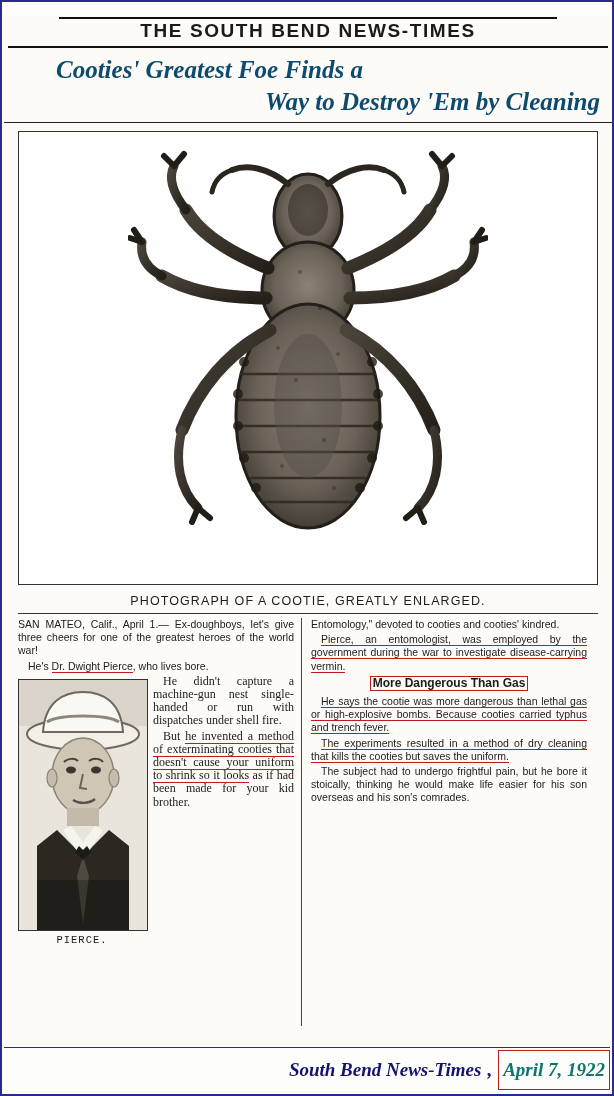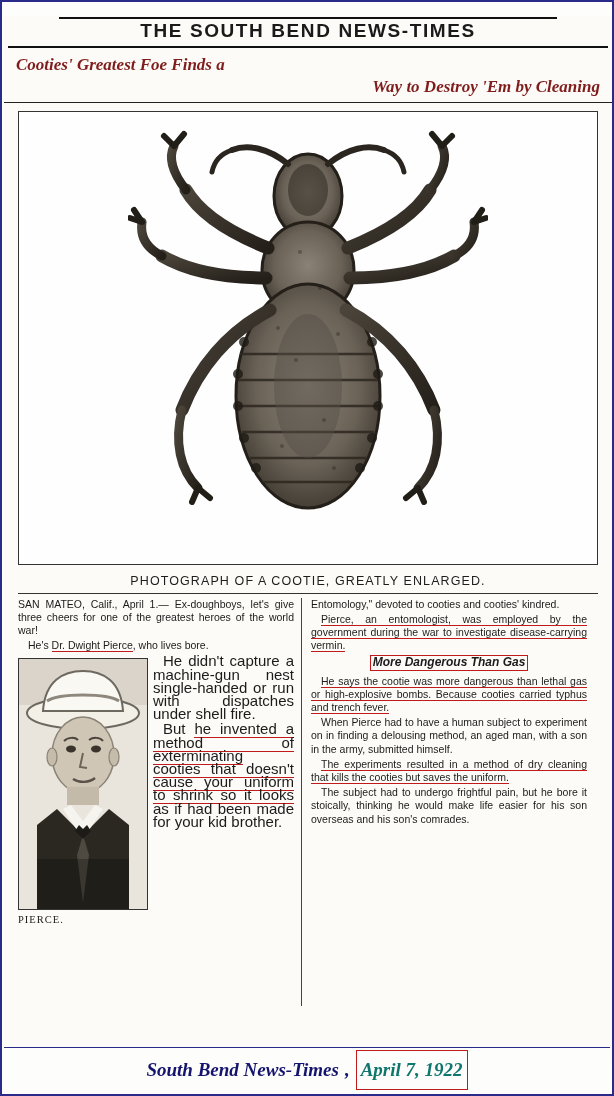--- a/index.html
+++ b/index.html
@@ -63,24 +63,25 @@
 
   
   .headline {
     padding: 6px 10px 4px 10px;
     border-bottom: 1.5px solid #222;
   }
   .headline-line {
     font-family: "Liberation Serif", serif;
     font-style: italic;
     font-weight: bold;
-    font-size: 17px;
-    color: #7f1d1d;
+    font-size: 25px;
+    color: #0c4a6e;
     line-height: 1.28;
     white-space: nowrap;
+    margin-left: 40px;
   }
   .headline-line.l1 { text-align: left; padding-left: 2px; }
   .headline-line.l2 { text-align: right; padding-right: 2px; }
 
   
   .photo-wrap {
     margin: 8px 14px 0 14px;
     border: 1.5px solid #333;
     background: #ffffff;
     height: 452px;
@@ -130,21 +131,20 @@
   .col-right { width: 276px; padding-left: 9px; border-left: 1.2px solid #444; }
 
   .col p { margin: 0 0 2px 0; text-indent: 10px; }
   .col p.noind { text-indent: 0; }
 
   .u-red  { border-bottom: 1.6px solid #c01b1b; padding-bottom: 0px; }
   .box-red {
     display: inline-block;
     border: 1.6px solid #c01b1b;
     padding: 0 2px;
-    font-style: italic;
   }
 
   .subhead {
     text-align: center;
     font-family: "Liberation Sans", sans-serif;
     font-weight: bold;
     font-size: 12px;
     margin: 3px 0 4px 0;
   }
 
@@ -156,43 +156,44 @@
   }
   .pierce-photo {
     width: 128px;
     height: 250px;
     border: 1.2px solid #333;
     position: relative;
     overflow: hidden;
     background: #efece6;
   }
   .pierce-caption {
-    font-family: Liberation Serif, serif;
+    font-family: Liberation Mono, monospace;
     font-size: 10.5px;
     letter-spacing: 1px;
+    text-align: center;
     padding-top: 3px;
   }
   .wrap-col {
-    font-family: Liberation Sans, sans-serif;
-    font-size: 15px;
+    font-family: Liberation Serif, serif;
+    font-size: 12px;
     line-height: 13.2px;
     text-align: justify;
   }
   .wrap-col p { margin: 0 0 2px 0; text-indent: 10px; }
 
   
   .footer {
     position: absolute;
     left: 2px;
     right: 2px;
     bottom: 2px;
     height: 44px;
     display: flex;
     align-items: center;
-    justify-content: center;
+    justify-content: flex-end;
     gap: 6px;
     background: #fdfdfb;
     border-top: 1.5px solid #2a2a8a;
   }
   .footer-text {
     font-family: "Liberation Serif", serif;
     font-style: italic;
     font-weight: bold;
     font-size: 19px;
     color: #14146e;
@@ -379,21 +380,20 @@
         <p class="noind">Entomology," devoted to cooties and cooties' kindred.</p>
         <p>
           <span class="u-red">Pierce, an entomologist, was employed by the government during the war to investigate disease-carrying vermin.</span>
         </p>
         <div class="subhead">
           <span class="box-red">More Dangerous Than Gas</span>
         </div>
         <p>
           <span class="u-red">He says the cootie was more dangerous than lethal gas or high-explosive bombs. Because cooties carried typhus and trench fever.</span>
         </p>
-        <p>When Pierce had to have a human subject to experiment on in finding a delousing method, an aged man, with a son in the army, submitted himself.</p>
         <p>
           <span class="u-red">The experiments resulted in a method of dry cleaning that kills the cooties but saves the uniform.</span>
         </p>
         <p>The subject had to undergo frightful pain, but he bore it stoically, thinking he would make life easier for his son overseas and his son's comrades.</p>
       </div>
     </div>
   </div>
 
   <div class="footer">
     <span class="footer-text">South Bend News-Times</span>

